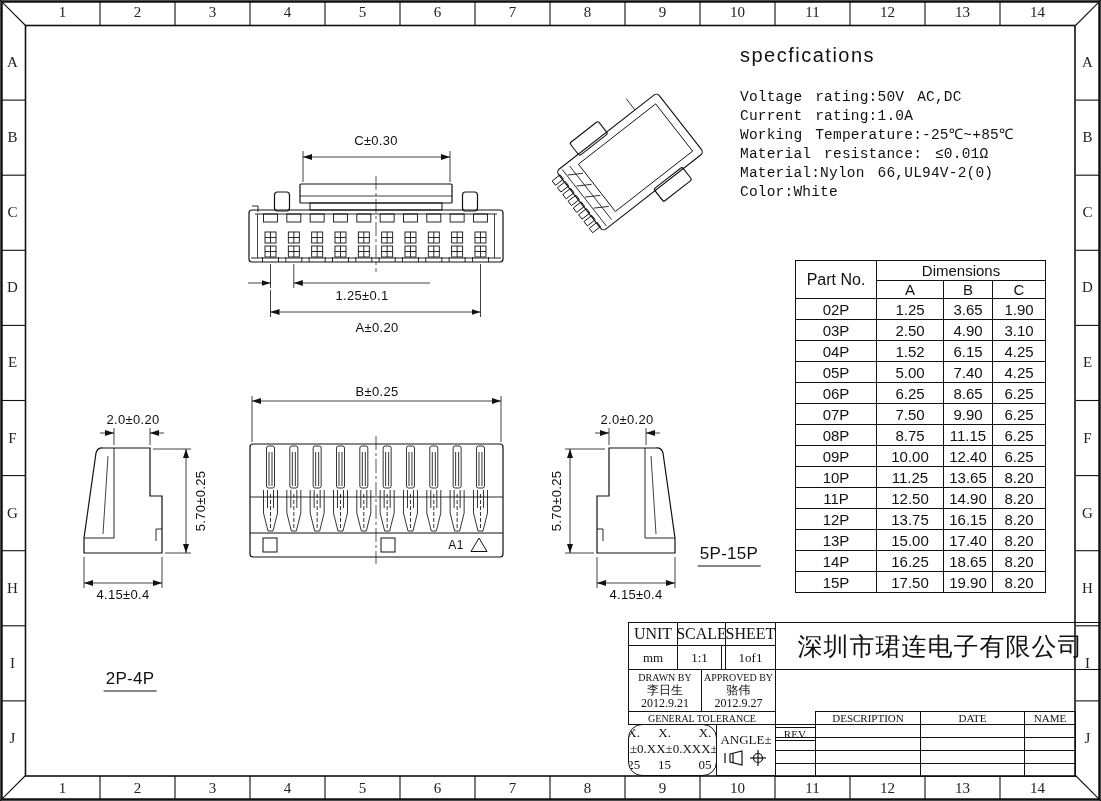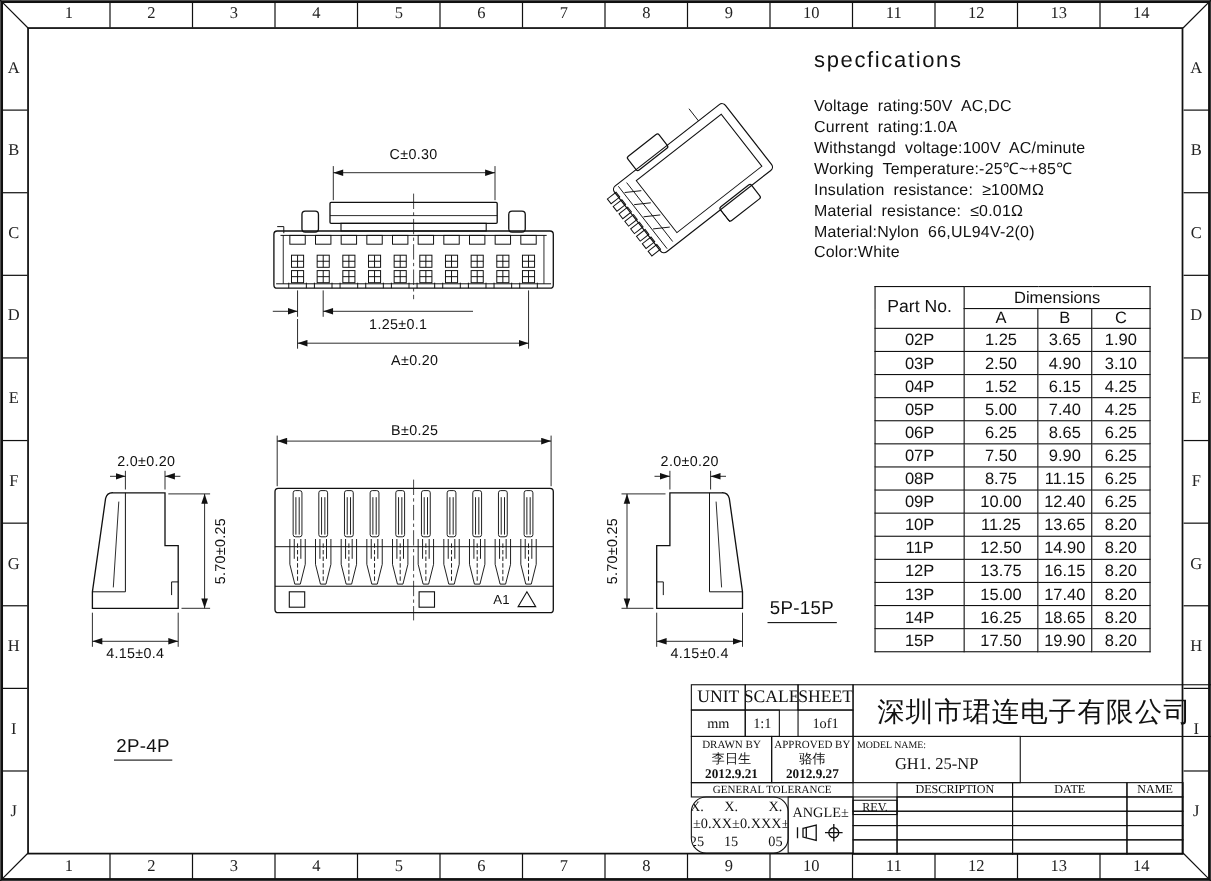--- a/index.html
+++ b/index.html
@@ -7,33 +7,33 @@
          font-family:"Liberation Sans",sans-serif;color:#111;}
   svg{position:absolute;left:0;top:0;}
   .gridlab{position:absolute;display:flex;align-items:center;justify-content:center;
            font-family:"Liberation Serif",serif;font-size:15px;color:#222;}
   .dlabel{position:absolute;transform:translate(-50%,-50%);font-size:13px;
           letter-spacing:.3px;white-space:nowrap;color:#111;}
   .rot{transform:translate(-50%,-50%) rotate(-90deg);}
   .range{font-size:17px;border-bottom:1.6px solid #111;padding:0 2px 2px 2px;margin-top:44px;}
   #spec-title{position:absolute;left:740px;top:44px;font-size:20px;letter-spacing:1.5px;}
   #spec-lines{position:absolute;left:740px;top:88px;font-size:14.5px;line-height:19px;
-              word-spacing:4px;letter-spacing:.2px;white-space:nowrap;}
+              word-spacing:4px;letter-spacing:.2px;white-space:nowrap;font-family:Liberation Mono, monospace;}
   #dimtable{position:absolute;left:795px;top:260px;border-collapse:collapse;
             font-size:15px;text-align:center;table-layout:fixed;}
   #dimtable td,#dimtable th{border:1.4px solid #111;padding:0;font-weight:normal;
             height:20px;overflow:hidden;white-space:nowrap;}
   #dimtable .hdr2 td{height:15px;}
   #titleblock{position:absolute;left:628px;top:622px;width:448px;height:154px;
               font-family:"Liberation Serif",serif;}
   .tb{position:absolute;border:1px solid #111;box-sizing:border-box;display:flex;
       align-items:center;justify-content:center;text-align:center;overflow:hidden;}
   .smlab{position:absolute;left:3px;top:2px;font-size:9px;}
   .company{font-size:25px;letter-spacing:1px;white-space:nowrap;}
-  .bold{font-weight:bold;}
+  .bold{font-weight:normal;}
   .tolcell{flex-direction:row;align-items:flex-start;justify-content:center;
            font-size:13px;line-height:16px;padding-left:3px;border-radius:14px;}
   .stack{flex-direction:column;line-height:13px;}
   .val{font-size:15px;margin-top:10px;}
 </style>
 </head>
 <body>
 
 <div id="stage">
 
@@ -392,23 +392,21 @@
   <div class="dlabel range" style="left:130px;top:636px">2P-4P</div>
   <div class="dlabel" style="left:627px;top:419px">2.0±0.20</div>
   <div class="dlabel rot" style="left:556px;top:501px">5.70±0.25</div>
   <div class="dlabel" style="left:636px;top:594px">4.15±0.4</div>
   <div class="dlabel range" style="left:729px;top:511px">5P-15P</div>
 
   <div id="spec-title">specfications</div>
   <div id="spec-lines">
       <div>Voltage rating:50V AC,DC</div>
       <div>Current rating:1.0A</div>
-      <div>Withstangd voltage:100V AC/minute</div>
       <div>Working Temperature:-25℃~+85℃</div>
-      <div>Insulation resistance: ≥100MΩ</div>
       <div>Material resistance: ≤0.01Ω</div>
       <div>Material:Nylon 66,UL94V-2(0)</div>
       <div>Color:White</div>
     </div>
 
   <table id="dimtable">
     <tbody id="dimtbody">
       <tr>
         <td rowspan="2" style="width:80px;font-size:16px">Part No.</td>
         <td colspan="3" style="height:19px">Dimensions</td>
@@ -503,21 +501,21 @@
           <td>8.20</td>
         </tr>
       </tbody>
   </table>
 
   <div id="titleblock">
     <div class="tb lab" style="left:0;top:0;width:50px;height:24px">UNIT</div>
     <div class="tb lab" style="left:49px;top:0;width:49px;height:24px">SCALE</div>
     <div class="tb lab" style="left:97px;top:0;width:51px;height:24px">SHEET</div>
     <div class="tb" style="left:0;top:23px;width:50px;height:25px;font-size:13px">mm</div>
-    <div class="tb" style="left:49px;top:23px;width:32px;height:25px;font-size:13px">1:1</div>
+    <div class="tb" style="left:49px;top:23px;width:45px;height:25px;font-size:13px">1:1</div>
     <div class="tb" style="left:97px;top:23px;width:51px;height:25px;font-size:13px">1of1</div>
 
     <div class="tb stack" style="left:0;top:47px;width:74px;height:43px">
       <span style="font-size:10px">DRAWN BY</span>
       <span style="font-size:12px">李日生</span>
       <span class="bold" style="font-size:12px">2012.9.21</span>
     </div>
     <div class="tb stack" style="left:73px;top:47px;width:75px;height:43px">
       <span style="font-size:10px">APPROVED BY</span>
       <span style="font-size:12px">骆伟</span>
@@ -542,24 +540,20 @@
           <g stroke="#111" fill="none" stroke-width="1.2">
             <circle cx="35" cy="9" r="4.5"></circle>
               <line x1="27" y1="9" x2="43" y2="9"></line>
               <line x1="35" y1="1" x2="35" y2="17"></line>
           </g>
         </svg>
       </span>
     </div>
 
     <div class="tb company" style="left:147px;top:0;width:331px;height:48px">深圳市珺连电子有限公司</div>
-    <div class="tb" style="left:147px;top:47px;width:153px;height:43px">
-      <span class="smlab">MODEL NAME:</span>
-      <span class="val">GH1. 25-NP</span>
-    </div>
     <div class="tb" style="left:147px;top:105px;width:41px;height:14px;font-size:11px">REV.</div>
     <div class="tb" style="left:187px;top:89px;width:106px;height:14px;font-size:11px">DESCRIPTION</div>
     <div class="tb" style="left:292px;top:89px;width:105px;height:14px;font-size:11px">DATE</div>
     <div class="tb" style="left:396px;top:89px;width:52px;height:14px;font-size:11px">NAME</div>
   <div class="tb" style="left: 147px; top: 102px; width: 41px; height: 14px;"></div>
       <div class="tb" style="left: 187px; top: 102px; width: 106px; height: 14px;"></div>
       <div class="tb" style="left: 292px; top: 102px; width: 105px; height: 14px;"></div>
       <div class="tb" style="left: 396px; top: 102px; width: 52px; height: 14px;"></div>
       <div class="tb" style="left: 147px; top: 115px; width: 41px; height: 14px;"></div>
       <div class="tb" style="left: 187px; top: 115px; width: 106px; height: 14px;"></div>

